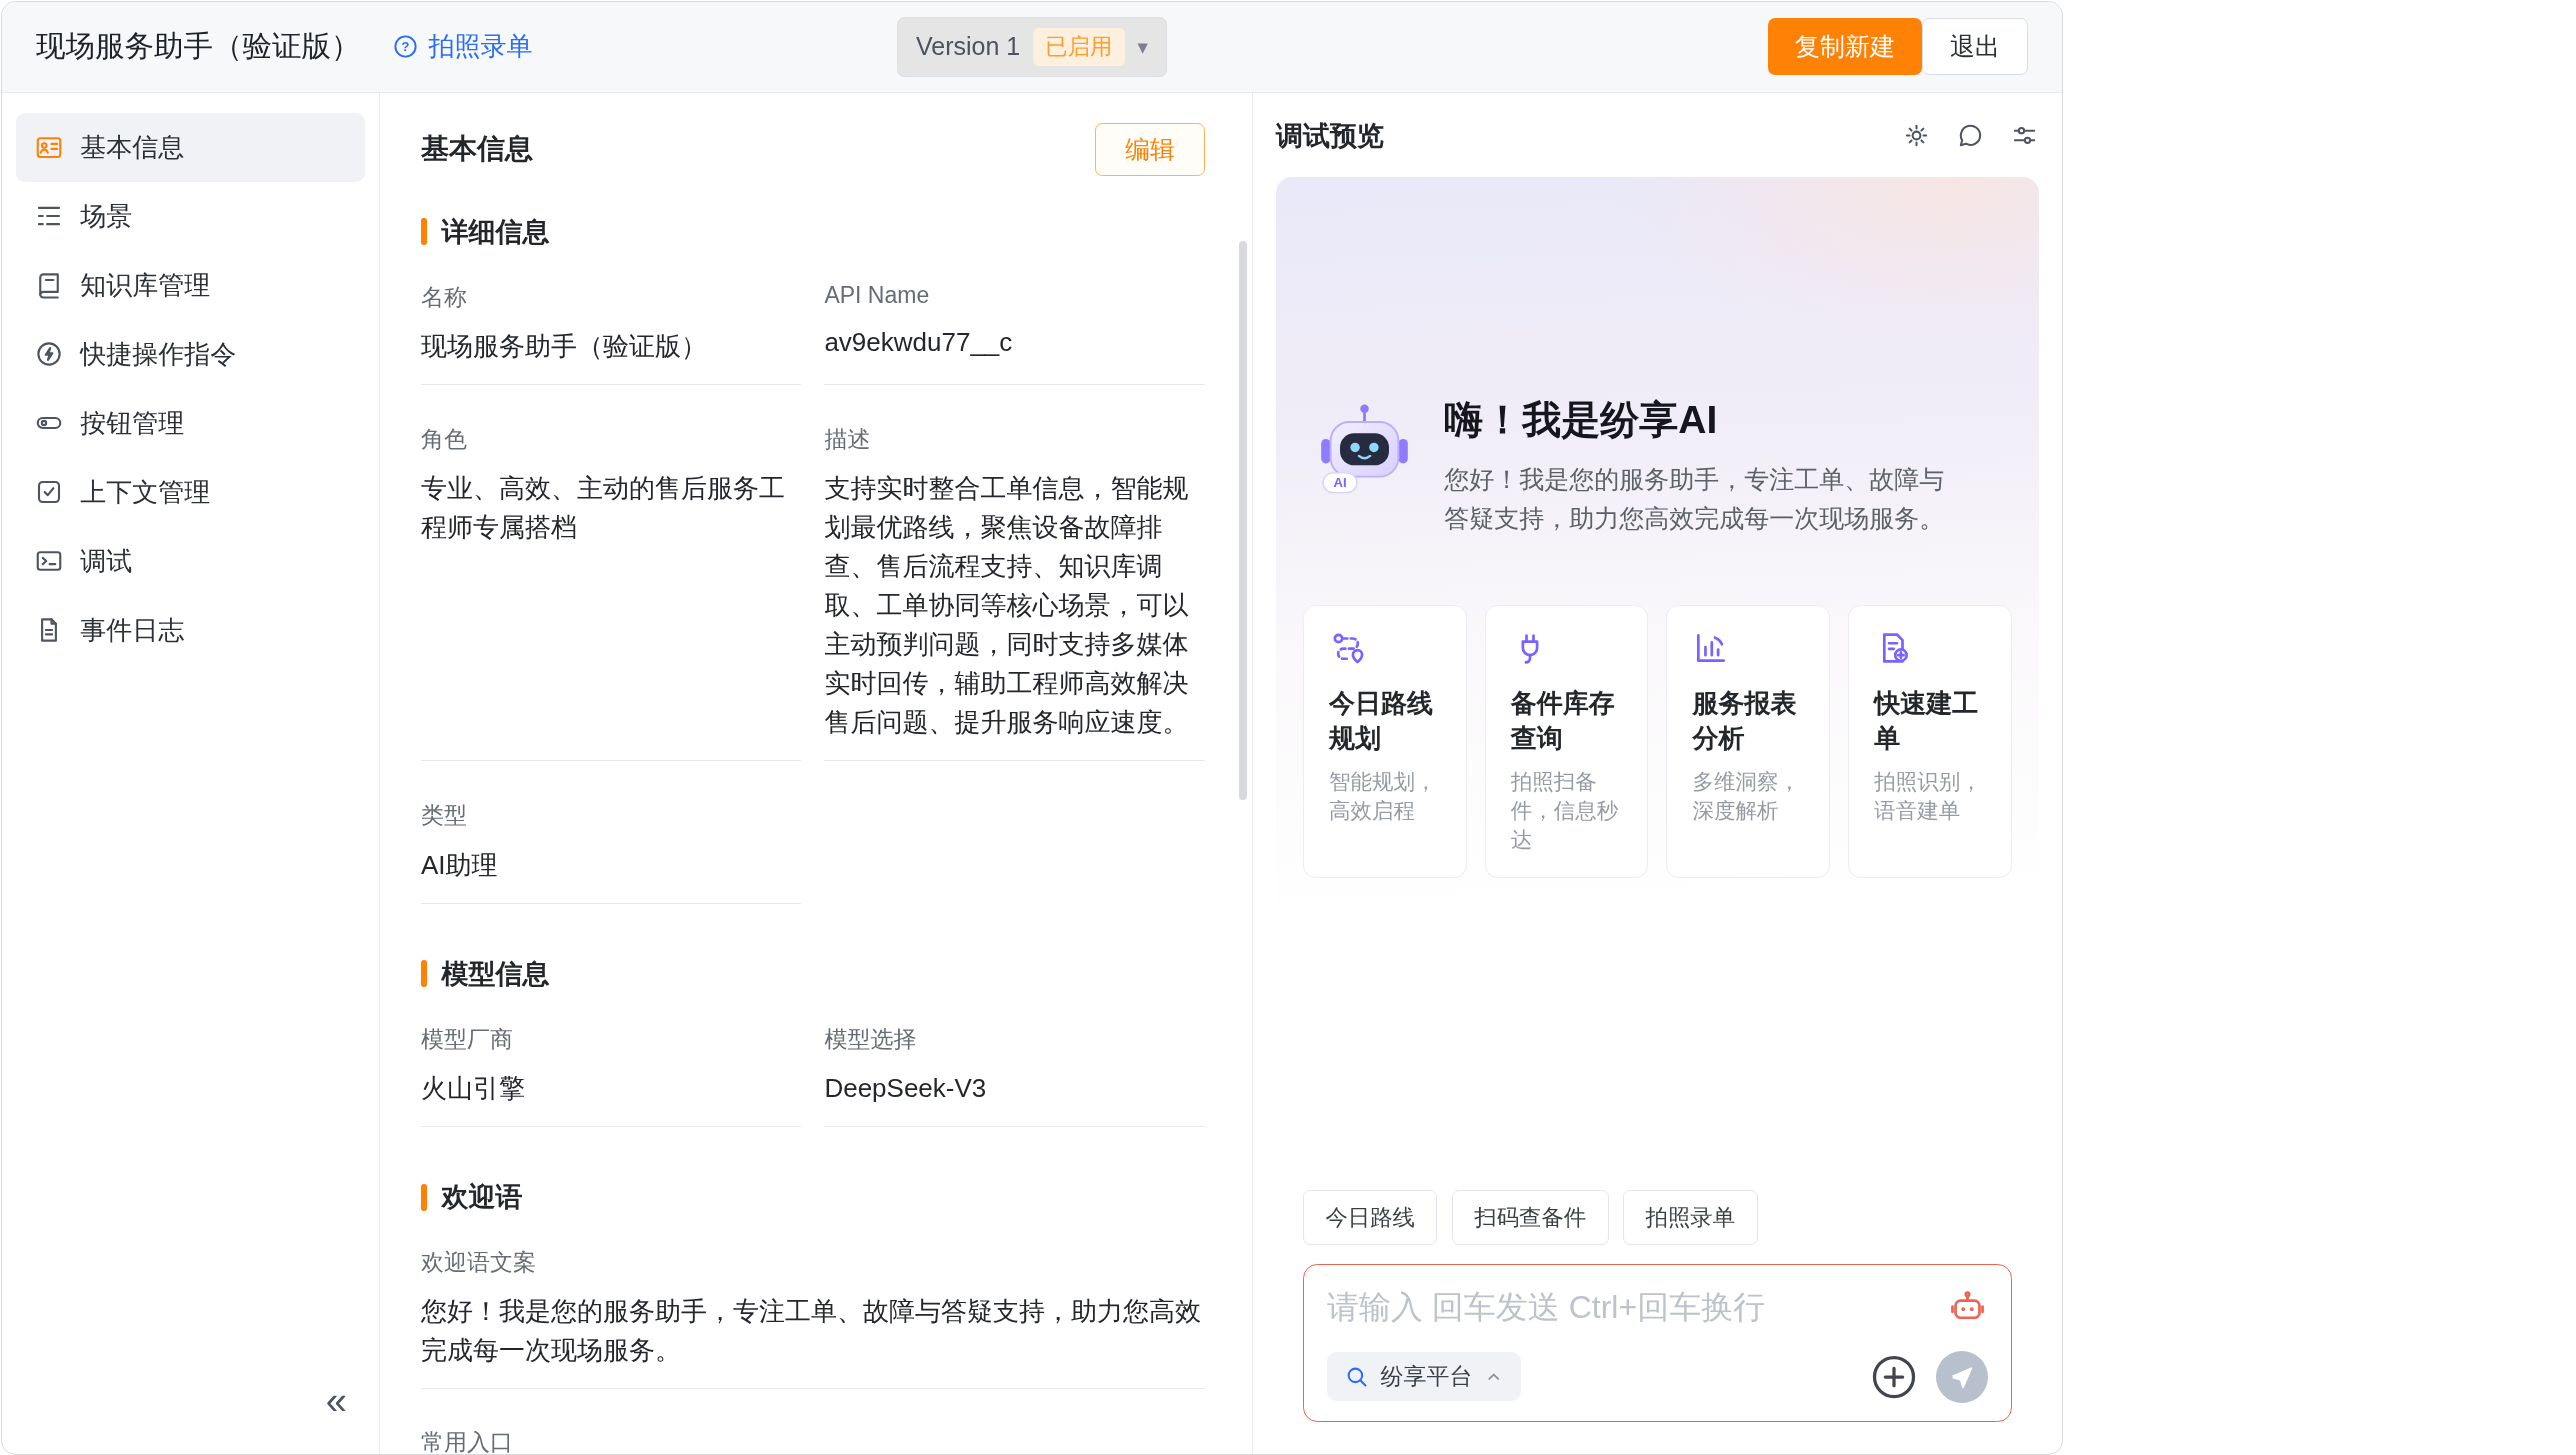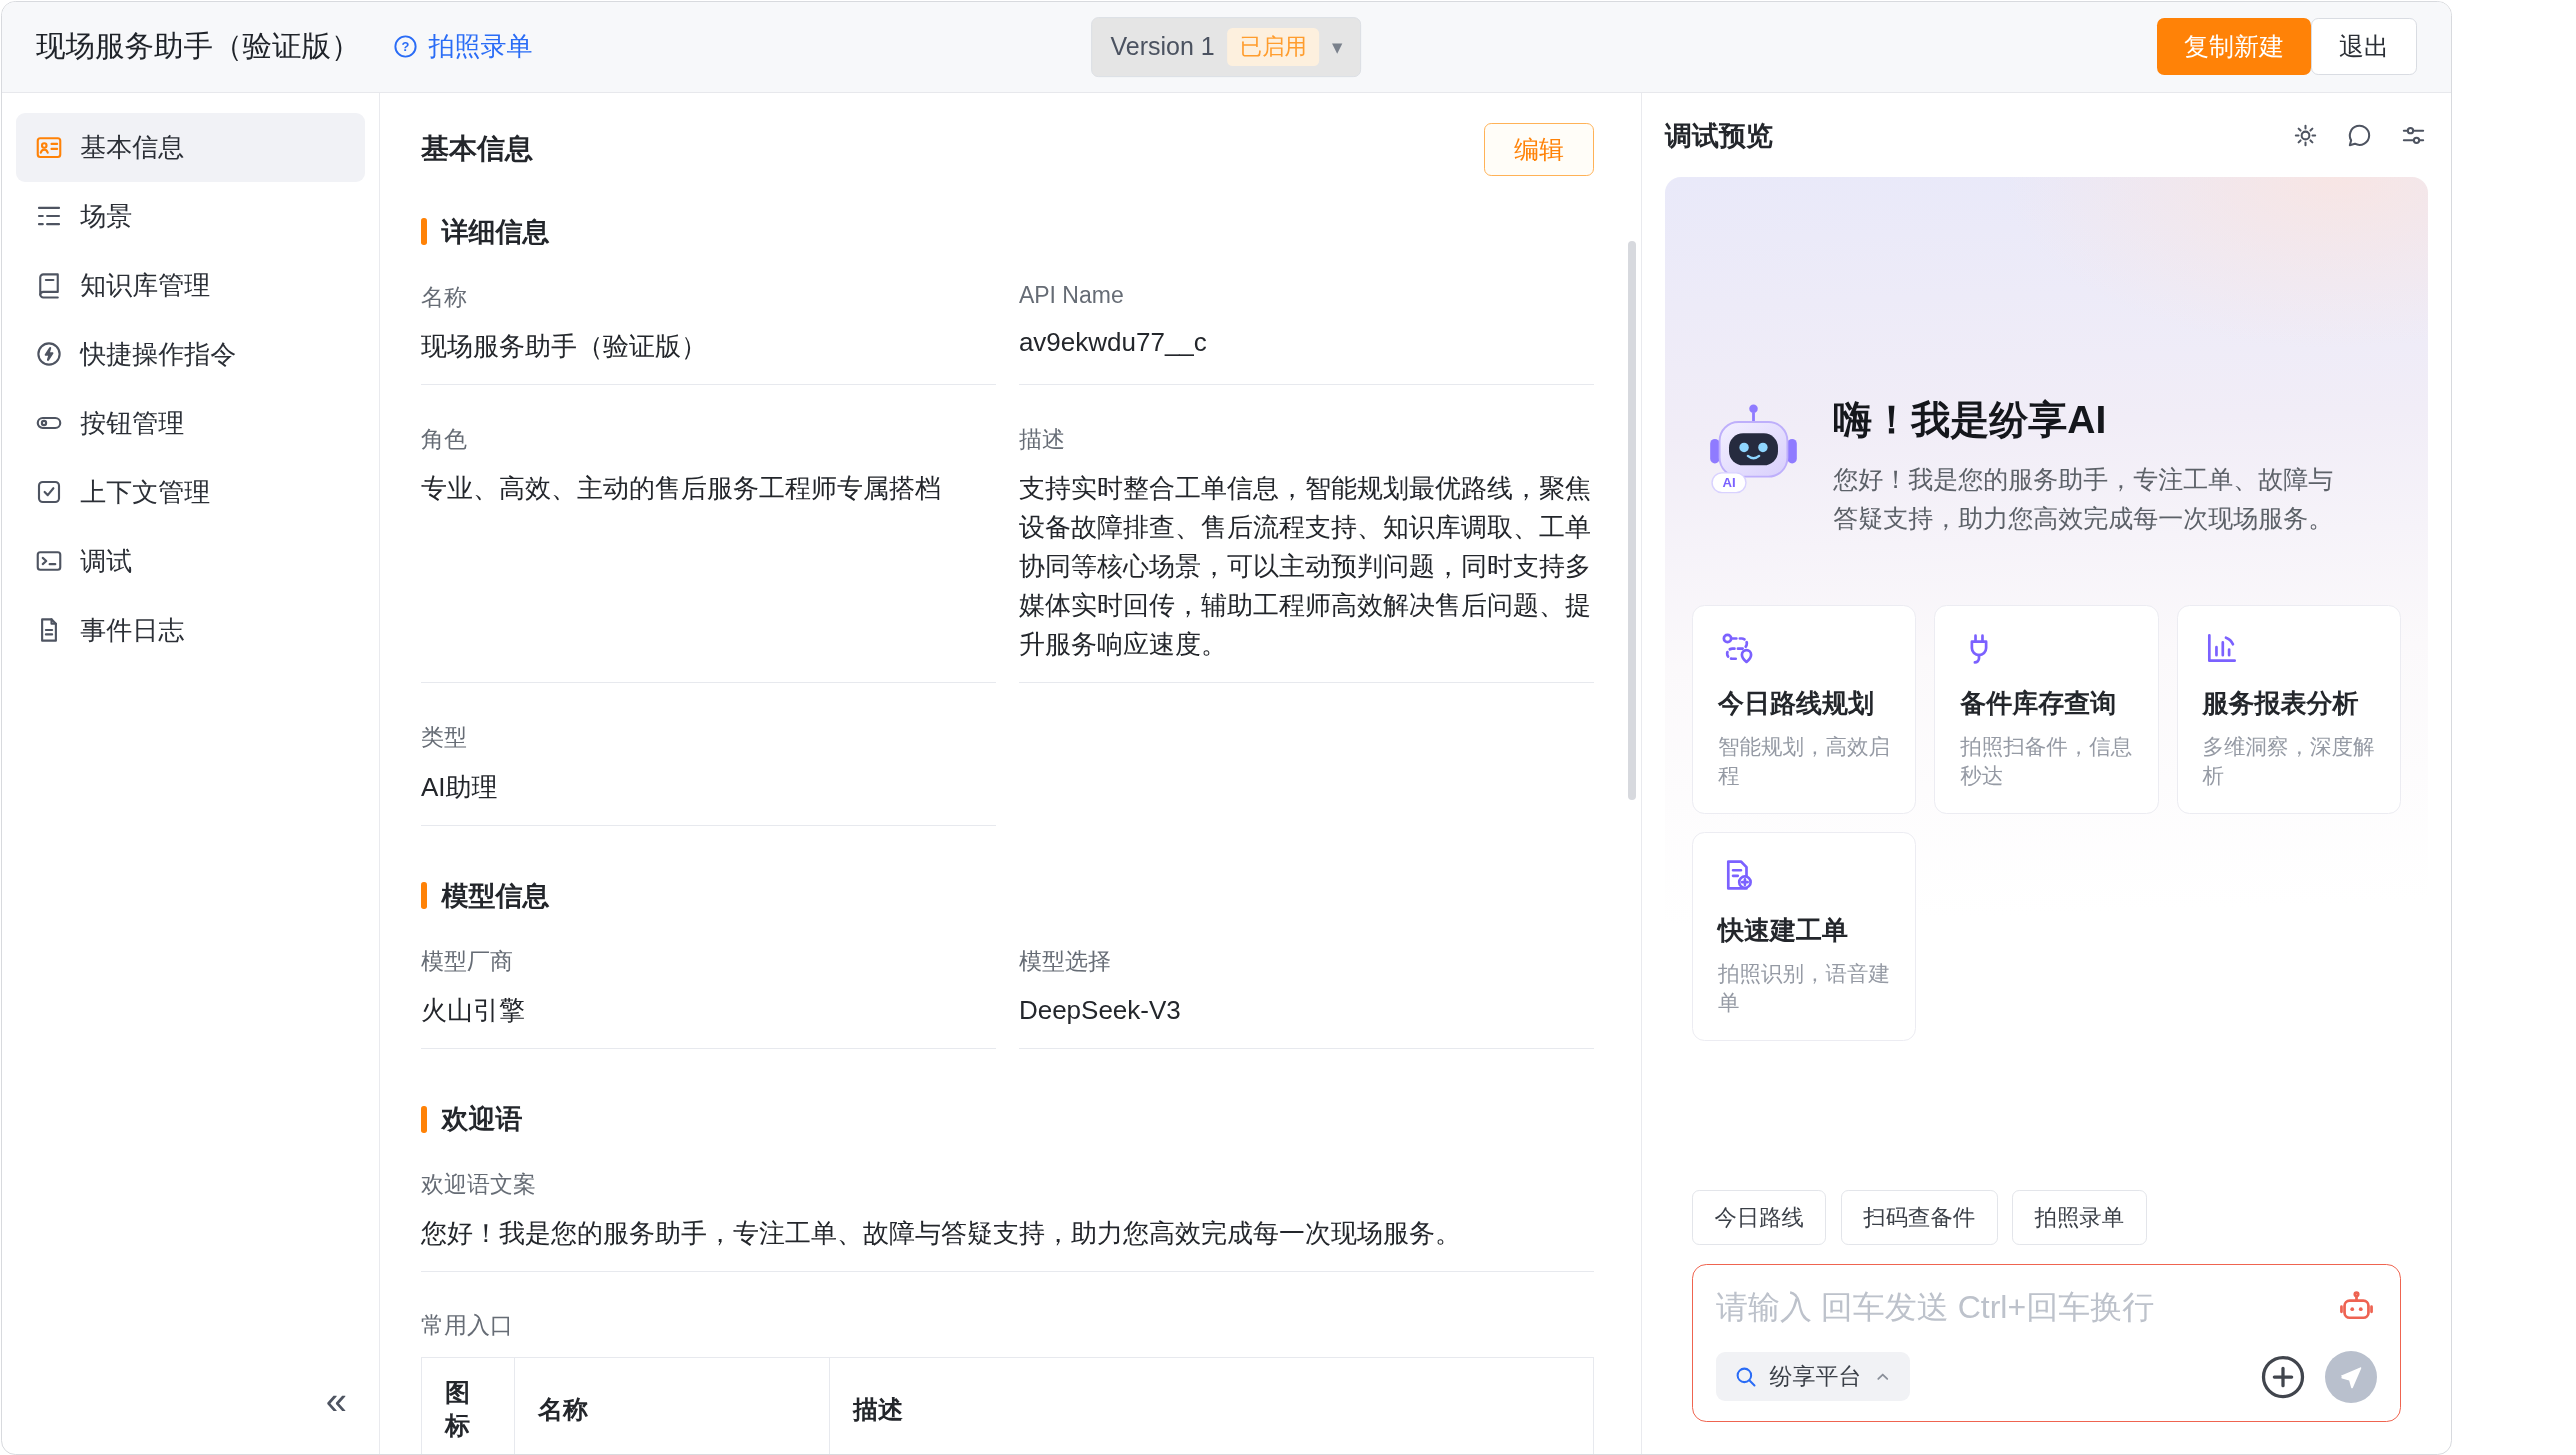--- a/index.html
+++ b/index.html
@@ -2,21 +2,21 @@
 <html style="font-size:14.3px"><head>
 <meta charset="utf-8">
 <style>
   * { box-sizing: border-box; margin: 0; padding: 0; }
   html,body { width:2576px; height:1455px; }
   body {
     font-family: "Liberation Sans", "DejaVu Sans", sans-serif;
     background:#fff; color:#23262b; overflow:hidden;
   }
   .app {
-    width:2451px; height:1454px; margin:0.9px;
+    width:2062px; height:1454px; margin:0.9px;
     border:0.9px solid #d8dade; border-radius:14.3px;
     overflow:hidden; display:flex; flex-direction:column; background:#fff;
   }
   
   .topbar {
     position:relative; height:91px; flex:none;
     display:flex; align-items:center; gap:32px;
     background:#f7f8fa; border-bottom:0.9px solid #e7e8ec; padding:0 34px;
   }
   .tb-title { font-size:29.5px; font-weight:500; color:#1f2329; }
@@ -81,21 +81,21 @@
     flex:1; margin-top:23px; border-radius:16px; min-height:0; overflow:hidden;
     background:
       radial-gradient(555px 286px at 88% 0%, rgba(252,228,221,.75) 0%, rgba(252,228,221,0) 60%),
       linear-gradient(178deg, #e9e9f9 0%, #f1edf7 20%, #fbf9fb 38%, #ffffff 58%);
     padding:0 27px; display:flex; flex-direction:column;
   }
   .greet { display:flex; gap:23px; margin-top:213px; padding:0 5.4px; }
   .greet-avatar { width:113px; height:113px; flex:none; }
   .greet-title { font-size:39px; font-weight:800; color:#15171c; margin-top:3.6px; }
   .greet-text { font-size:25px; color:#5c6168; line-height:1.55; margin-top:12.5px; max-width:519px; }
-  .cards { display:grid; grid-template-columns:1fr 1fr 1fr; gap:18px; margin-top:68px; }
+  .cards { display:grid; grid-template-columns:1fr 1fr 1fr 1fr; gap:18px; margin-top:68px; }
   .card { background:#fff; border:0.9px solid #ececf2; border-radius:12.5px; padding:23px 25px; cursor:pointer; }
   .card svg { width:38px; height:38px; color:#7b61ff; }
   .card-title { font-size:26px; font-weight:700; margin-top:16px; color:#23262b; }
   .card-desc { font-size:21.5px; color:#959aa4; margin-top:10.7px; }
   .spacer { flex:1; }
   .chips { display:flex; gap:14.3px; }
   .chip { background:#fff; border:0.9px solid #e3e5ea; border-radius:7.2px; padding:10.7px 21.5px; font-size:22.4px; color:#3a3f47; cursor:pointer; }
   .inputbox { margin-top:19.7px; margin-bottom:23px; background:#fff; border:1.8px solid #ef6450; border-radius:14.3px; padding:21.5px 23px 18px; }
   .in-row1 { display:flex; align-items:center; }
   .in-input { flex:1; border:none; outline:none; font-size:32px; color:#23262b; background:transparent; font-family:inherit; }

